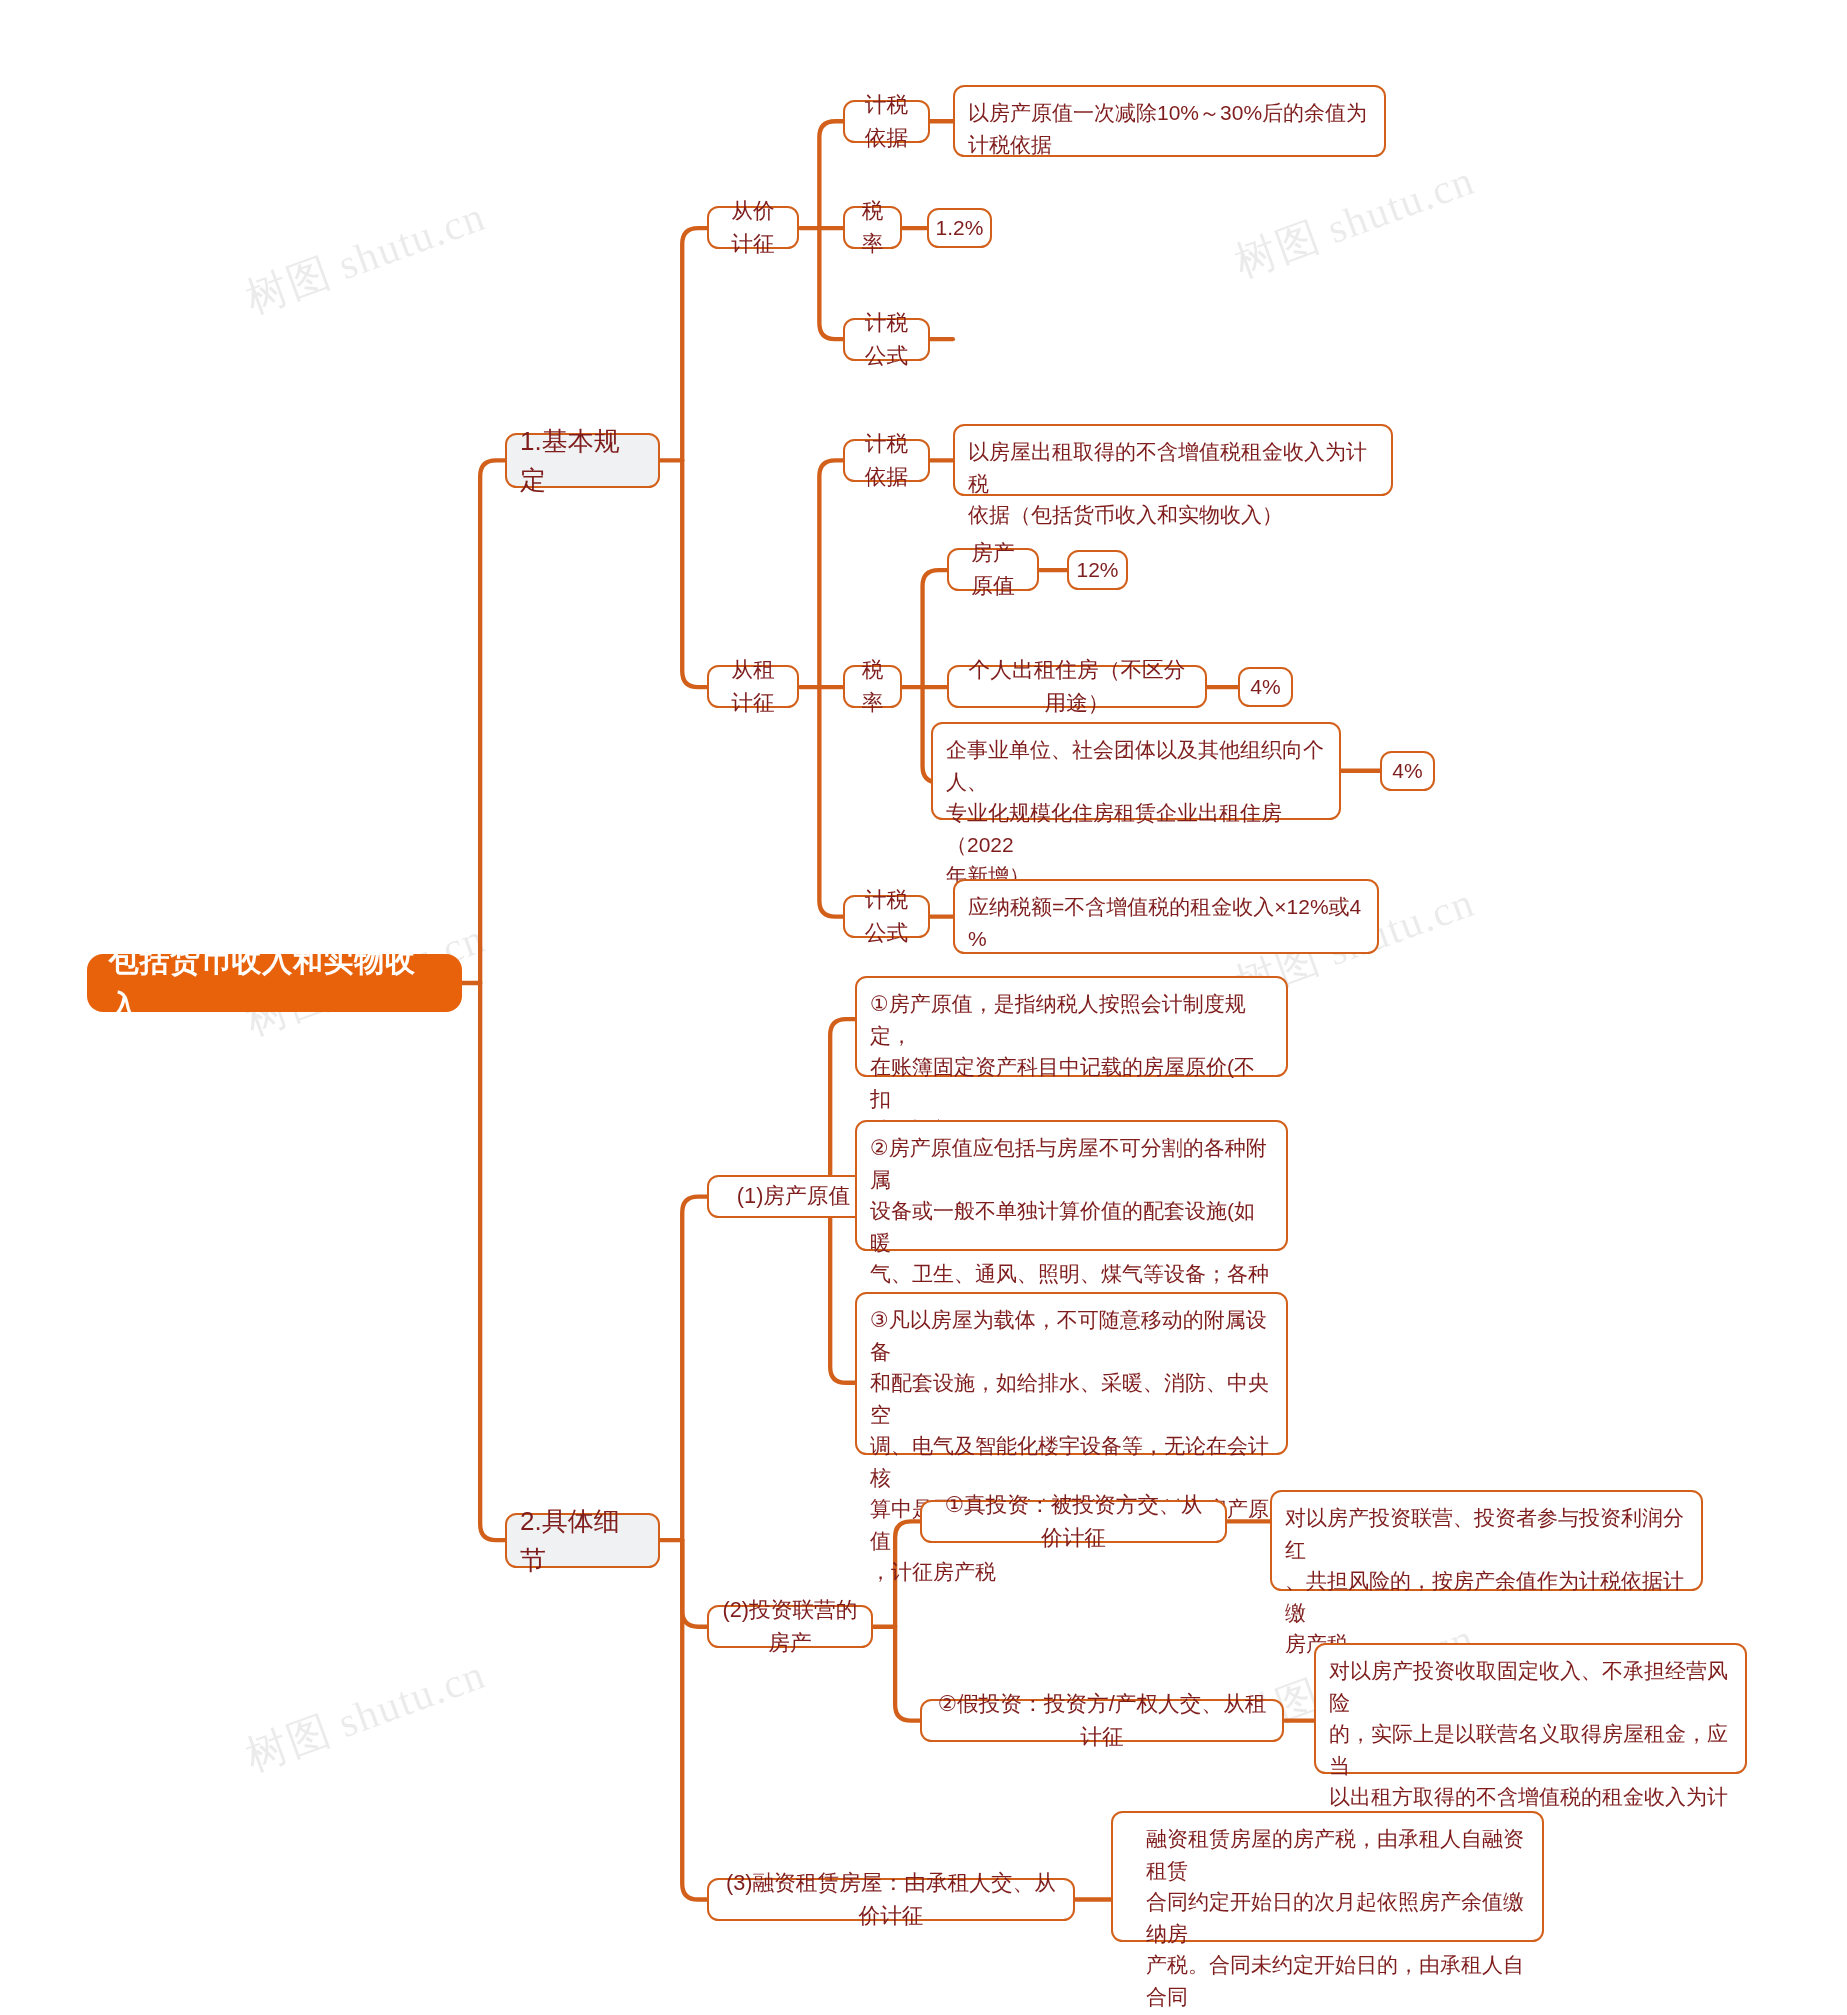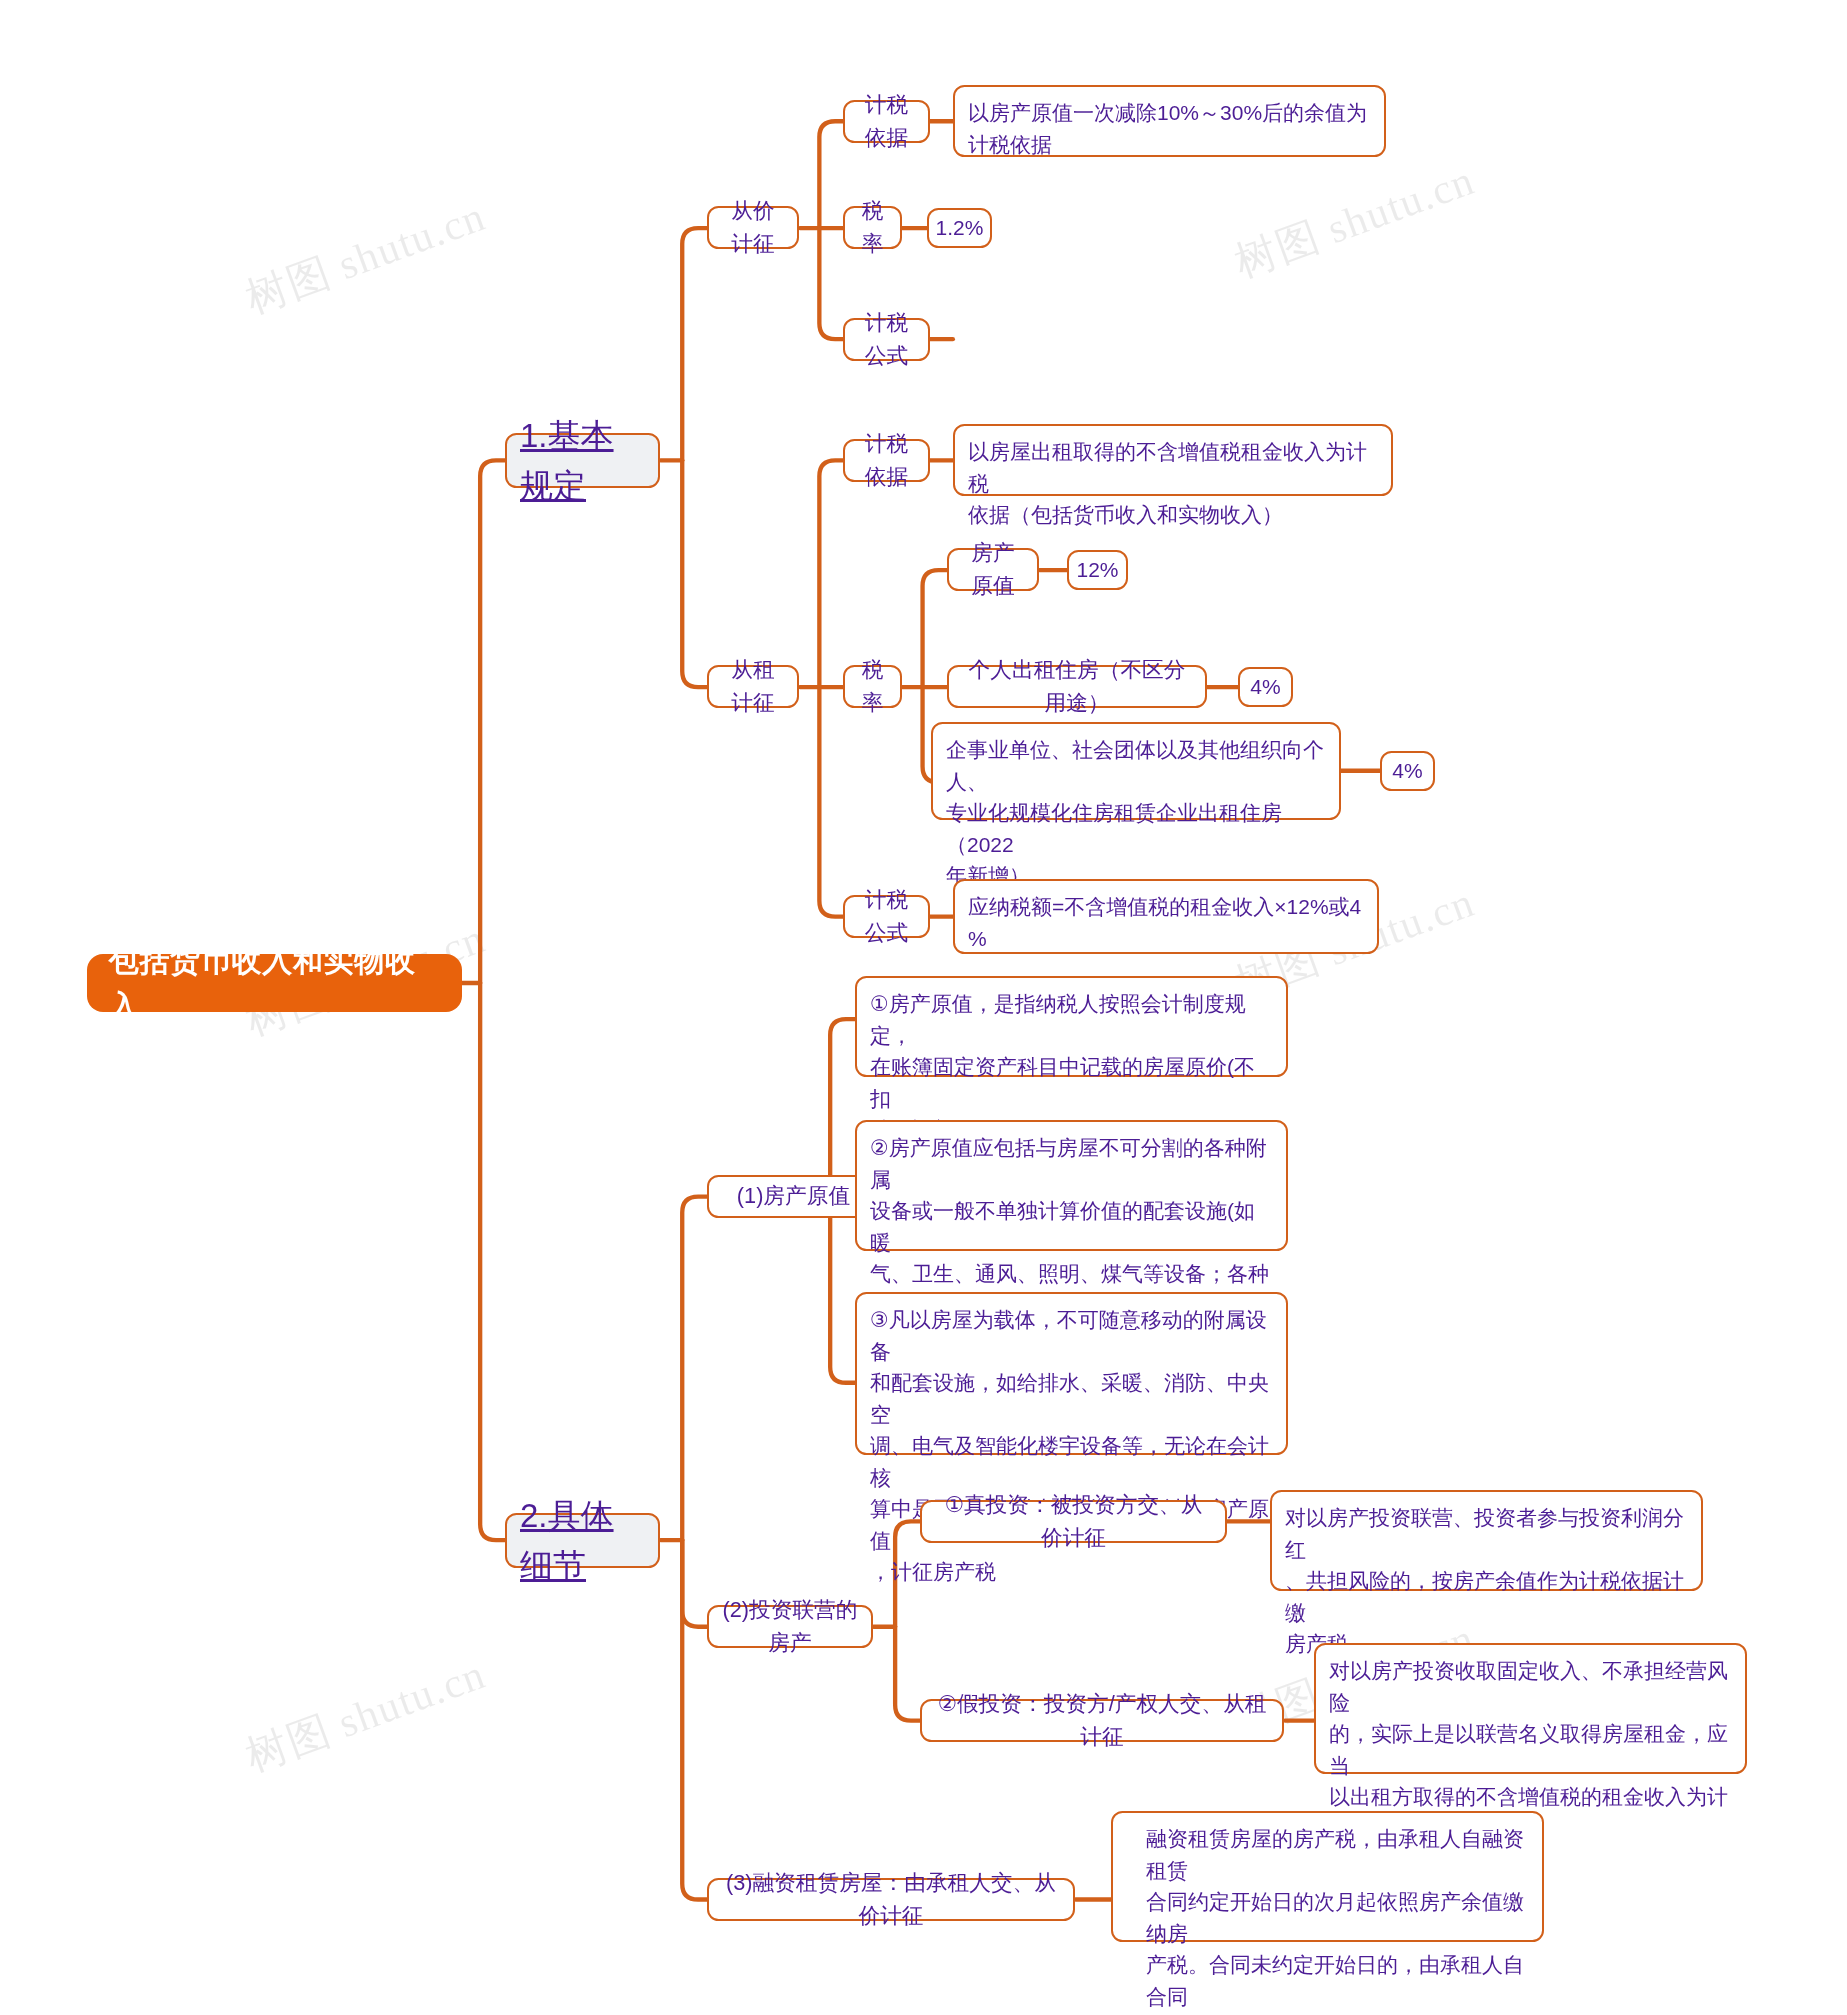--- a/index.html
+++ b/index.html
@@ -9,33 +9,33 @@
 
   svg#links{position:absolute;left:0;top:0;width:1848px;height:2015px;pointer-events:none;}
   svg#links path{fill:none;stroke:#D2601A;stroke-width:6;stroke-linecap:round;}
 
   .wm{position:absolute;color:#000;opacity:.075;font-size:42px;
       font-family:"Liberation Serif","DejaVu Serif",serif;
       transform:rotate(-20deg);transform-origin:left top;white-space:nowrap;
       user-select:none;font-weight:400;letter-spacing:1.4px;}
 
   .node{position:absolute;box-sizing:border-box;border:2.2px solid #D2601A;
-        border-radius:11.5px;background:#fff;color:#4c1d95;
+        border-radius:11.5px;background:#fff;color:#7f1d1d;
         display:flex;align-items:center;line-height:1.5;}
   .node span{display:block;padding:0;}
   .node.pad{padding:8.7px 13px;}
 
   
   .root{background:#E8620C;border:none;border-radius:16px;color:#fff;
         font-size:30px;font-weight:700;letter-spacing:0.7px;
         padding:0 21.7px;justify-content:flex-start;}
 
   
-  .lv1{background:#EFF1F3;border:2.2px solid #D2601A;font-size:33px;
-       justify-content:flex-end;text-decoration:underline;}
+  .lv1{background:#EFF1F3;border:2.2px solid #D2601A;font-size:26px;
+       justify-content:flex-end;}
 
   
   .chip{font-size:21.7px;justify-content:center;text-align:center;}
 
   
   .leaf{font-size:21px;align-items:flex-start;padding:10px 13px;}
   .leaf span{white-space:pre-line;}
 
   
   .pill{font-size:21px;justify-content:center;}

